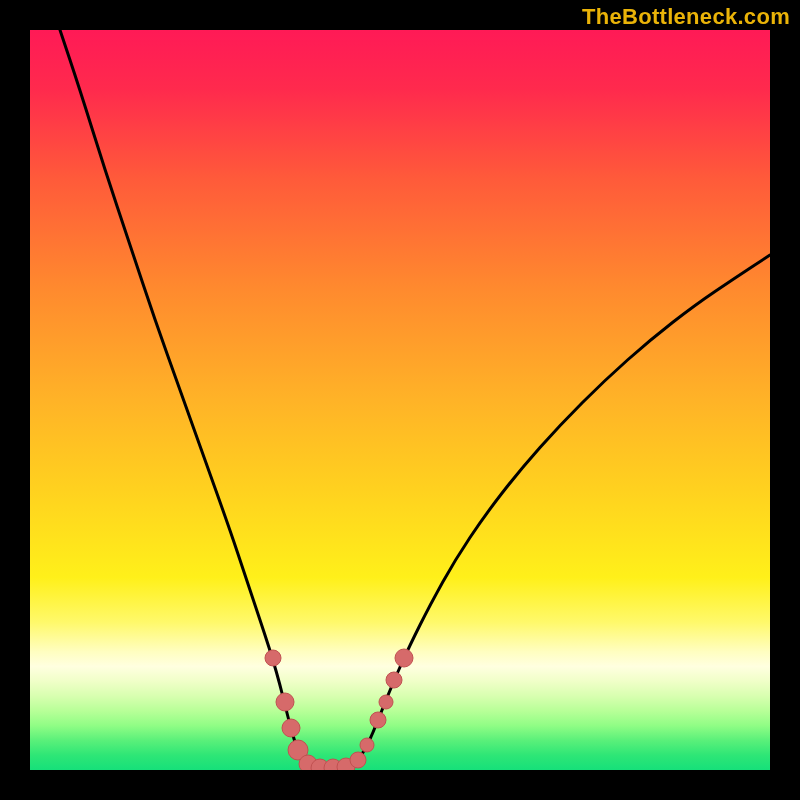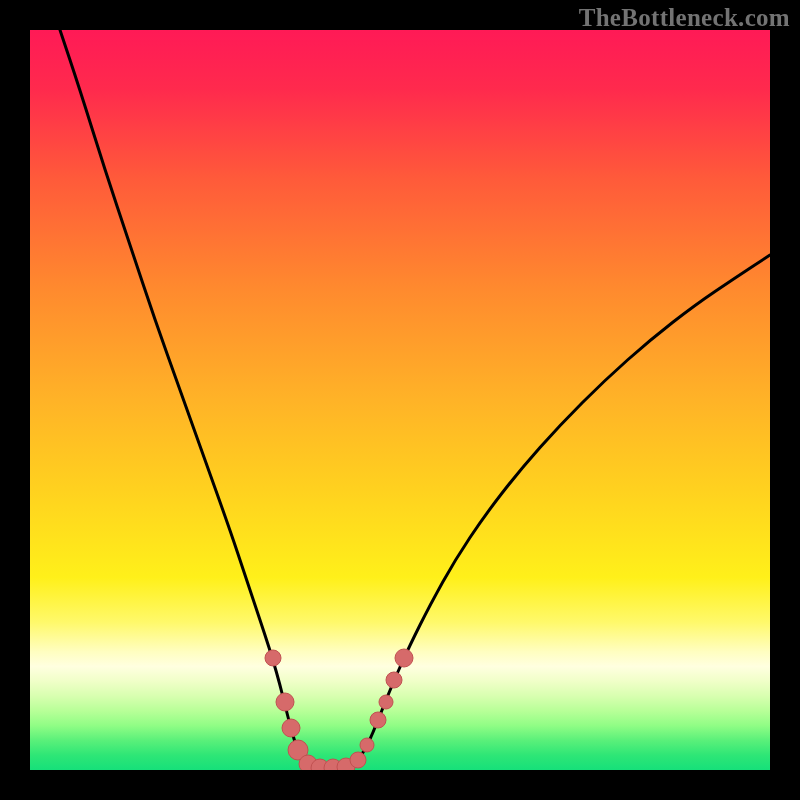--- a/index.html
+++ b/index.html
@@ -7,24 +7,24 @@
   .frame {
     position: relative;
     width: 800px;
     height: 800px;
     background: #000;
   }
   .watermark {
     position: absolute;
     top: 4px;
     right: 10px;
-    font-family: Liberation Serif, serif;
-    font-size: 25px;
+    font-family: Liberation Sans, sans-serif;
+    font-size: 22px;
     font-weight: 600;
-    color: #737373;
+    color: #eab308;
     letter-spacing: 0.3px;
     z-index: 10;
   }
   .plot {
     position: absolute;
     left: 30px;
     top: 30px;
     width: 740px;
     height: 740px;
     overflow: hidden;

